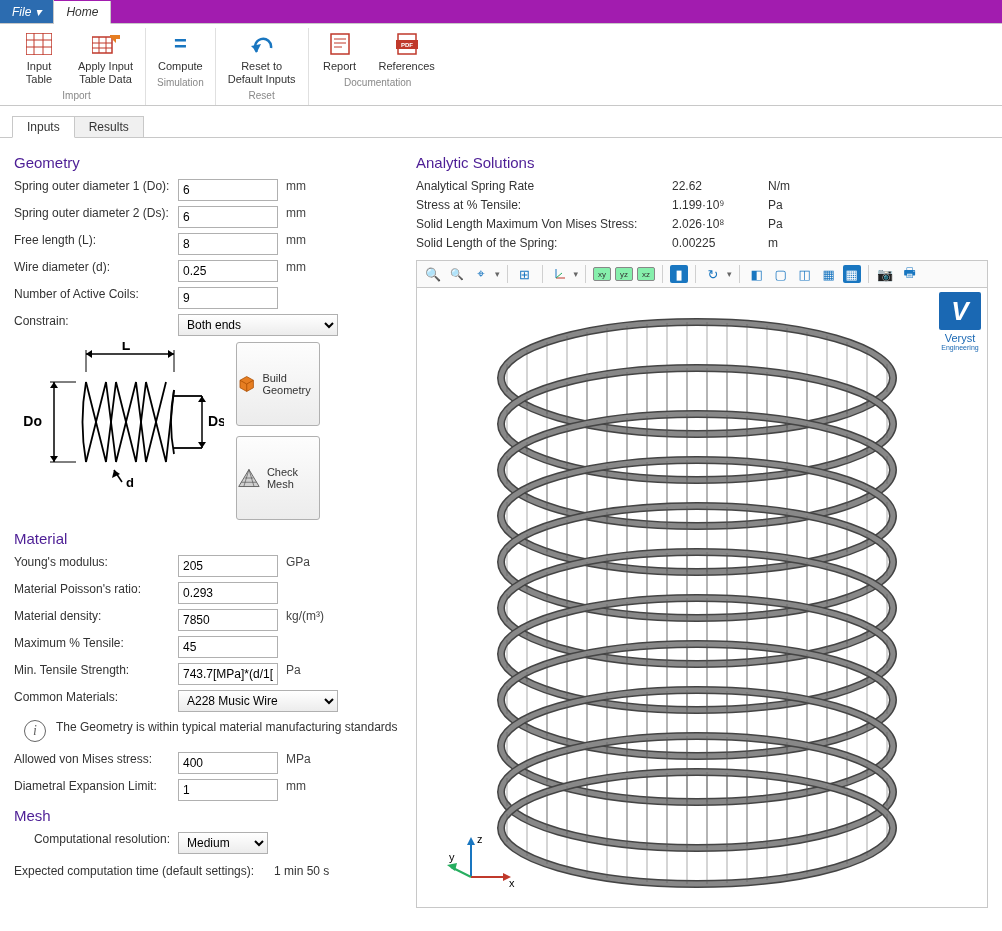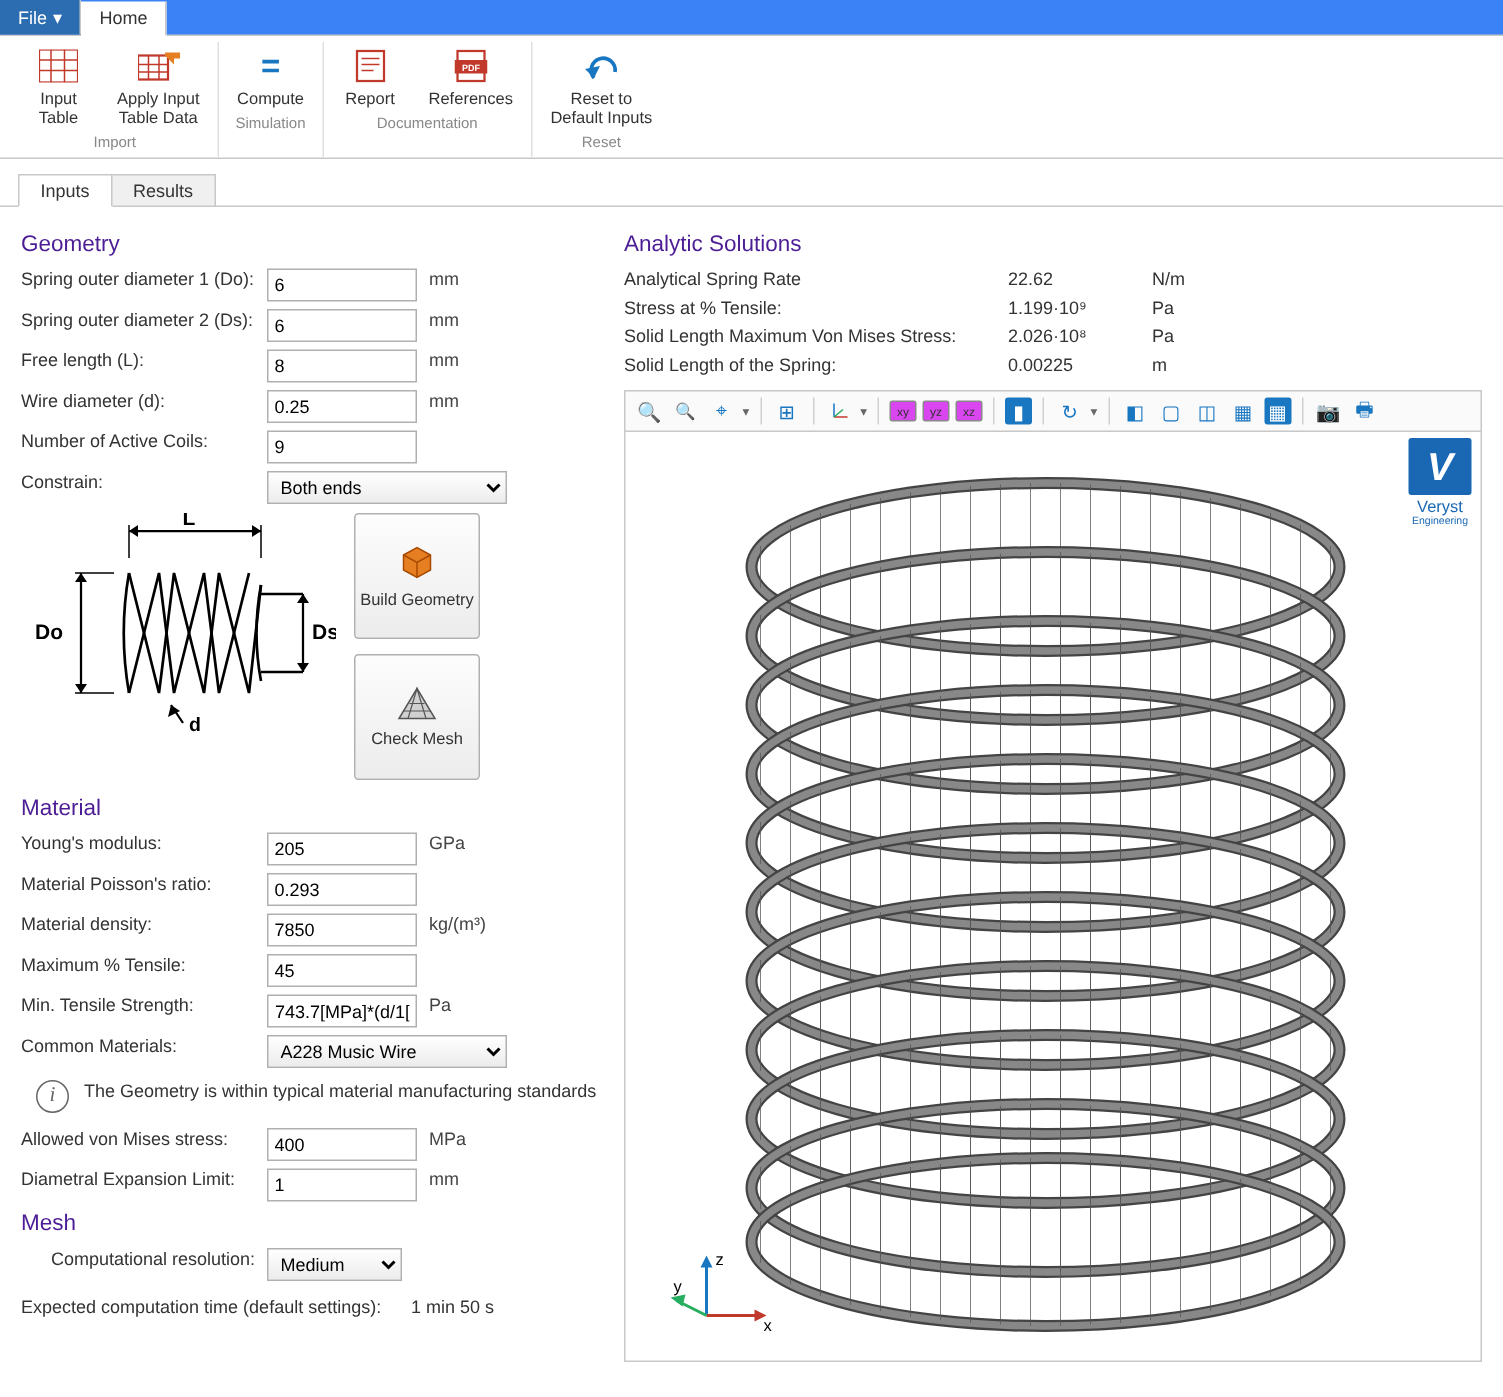--- a/index.html
+++ b/index.html
@@ -1,19 +1,19 @@
 <!DOCTYPE html>
 <html><head>
 <meta charset="utf-8">
 <style>
 * { box-sizing: border-box; margin: 0; padding: 0; }
 body { font-family: "Segoe UI", Tahoma, sans-serif; font-size: 12px; background: #fff; color: #333; width: 1002px; }
 
 
-.menubar { display: flex; border-bottom: 1px solid #c8c8c8; background: #3b82f6; height: 24px; }
+.menubar { display: flex; border-bottom: 1px solid #c8c8c8; background: #a21caf; height: 24px; font-style: italic; }
 .menubar-item { padding: 3px 12px; font-size: 12px; cursor: pointer; border-right: 1px solid #c8c8c8; display: flex; align-items: center; gap: 4px; }
 .menubar-item.file { background: #2c6cb0; color: #fff; }
 .menubar-item.active { background: #fff; border-bottom: 1px solid #fff; position: relative; top: 1px; }
 
 
 .ribbon { display: flex; border-bottom: 1px solid #c8c8c8; background: #fff; padding: 4px 8px 0; }
 .ribbon-group { display: flex; flex-direction: column; align-items: center; padding: 0 8px; border-right: 1px solid #e0e0e0; }
 .ribbon-group:last-child { border-right: none; }
 .ribbon-buttons { display: flex; gap: 12px; }
 .ribbon-btn { display: flex; flex-direction: column; align-items: center; cursor: pointer; padding: 2px 4px; font-size: 11px; line-height: 1.2; text-align: center; min-width: 46px; }
@@ -32,38 +32,38 @@
 .section-title { color: #4c1d95; font-size: 15px; font-weight: 400; margin: 6px 0 8px; }
 .form-row { display: flex; align-items: flex-start; margin-bottom: 5px; font-size: 12px; }
 .form-label { width: 164px; }
 .form-input { border: 1px solid #b0b0b0; padding: 2px 4px; font-size: 12px; width: 100px; height: 22px; background: #fff; }
 .form-select { border: 1px solid #b0b0b0; padding: 2px 4px; font-size: 12px; width: 160px; height: 22px; background: linear-gradient(#fff, #ececec); }
 .form-unit { margin-left: 8px; font-size: 12px; color: #444; }
 
 .geom-area { display: flex; align-items: flex-start; gap: 12px; margin: 6px 0 10px; }
 .geom-diagram { width: 210px; height: 150px; border: none; }
 .geom-buttons { display: flex; flex-direction: column; gap: 10px; }
-.geom-btn { border: 1px solid #b0b0b0; background: linear-gradient(#fdfdfd, #ececec); width: 84px; height: 84px; display: flex; flex-direction: column; align-items: center; justify-content: center; font-size: 11px; cursor: pointer; border-radius: 3px; gap: 6px; }
+.geom-btn { border: 1px solid #b0b0b0; background: linear-gradient(#fdfdfd, #ececec); width: 84px; height: 84px; display: flex; flex-direction: row; align-items: center; justify-content: center; font-size: 11px; cursor: pointer; border-radius: 3px; gap: 6px; }
 
 .info-row { display: flex; align-items: flex-start; gap: 10px; margin: 8px 0 10px; padding-left: 10px; }
 .info-icon { width: 22px; height: 22px; border: 1.5px solid #666; border-radius: 50%; display: flex; align-items: center; justify-content: center; font-style: italic; font-family: Georgia, serif; color: #666; font-size: 14px; flex-shrink: 0; }
 .info-text { font-size: 12px; color: #333; line-height: 1.3; }
 
 
 .an-table { font-size: 12px; }
 .an-row { display: flex; margin-bottom: 5px; gap: 24px; }
 .an-label { width: 232px; }
 .an-val { width: 72px; }
 .an-unit { width: 50px; }
 
 
 .gfx-toolbar { border: 1px solid #c8c8c8; background: #fafafa; padding: 3px 6px; display: flex; align-items: center; gap: 4px; margin-top: 10px; flex-wrap: wrap; height: 28px; }
 .gfx-btn { width: 20px; height: 20px; display: flex; align-items: center; justify-content: center; cursor: pointer; font-size: 13px; color: #1976c0; border-radius: 2px; }
 .gfx-sep { width: 1px; height: 18px; background: #d0d0d0; margin: 0 3px; }
-.gfx-btn.small-box { border: 1px solid #888; width: 18px; height: 14px; font-size: 8px; color: #333; background:#d946ef; }
+.gfx-btn.small-box { border: 1px solid #888; width: 18px; height: 14px; font-size: 8px; color: #333; background:#86efac; }
 
 
 .gfx-canvas { border: 1px solid #c8c8c8; border-top: none; height: 620px; position: relative; background: #fff; overflow: hidden; }
 .logo { position: absolute; top: 4px; right: 6px; text-align: center; }
 .logo-v { width: 42px; height: 38px; background: #1a68b3; color: #fff; font-size: 26px; font-weight: bold; display: flex; align-items: center; justify-content: center; font-style: italic; border-radius: 2px; }
 .logo-text { font-size: 11px; color: #1a68b3; margin-top: 2px; }
 .logo-sub { font-size: 7px; color: #1a68b3; }
 .axis-triad { position: absolute; bottom: 14px; left: 30px; }
 
 .small-select { border: 1px solid #b0b0b0; padding: 2px 4px; font-size: 12px; width: 90px; height: 22px; background: linear-gradient(#fff, #ececec); }
@@ -122,20 +122,36 @@
         <span>Compute</span>
       </div>
     </div>
     <div class="ribbon-group-label">Simulation</div>
   </div>
 
   <div class="ribbon-group">
     <div class="ribbon-buttons">
       <div class="ribbon-btn">
         <div class="ribbon-icon">
+          <svg width="26" height="20" viewBox="0 0 26 20">
+              <path d="M22 14 A8 8 0 1 0 8 18" fill="none" stroke="#1976c0" stroke-width="2.5"></path>
+              <path d="M2 12 L8 18 L12 10 Z" fill="#1976c0"></path>
+            </svg>
+        </div>
+        <span style="white-space:pre-line">Reset to
+Default Inputs</span>
+      </div>
+    </div>
+    <div class="ribbon-group-label">Reset</div>
+  </div>
+
+  <div class="ribbon-group">
+    <div class="ribbon-buttons">
+      <div class="ribbon-btn">
+        <div class="ribbon-icon">
           <svg width="22" height="24" viewBox="0 0 22 24">
               <rect x="2" y="2" width="18" height="20" fill="none" stroke="#c0392b" stroke-width="1.5"></rect>
               <line x1="5" y1="7" x2="17" y2="7" stroke="#c0392b"></line>
               <line x1="5" y1="11" x2="17" y2="11" stroke="#c0392b"></line>
               <line x1="5" y1="15" x2="13" y2="15" stroke="#c0392b"></line>
             </svg>
         </div>
         <span>Report</span>
       </div>
       <div class="ribbon-btn">
@@ -143,36 +159,20 @@
           <svg width="22" height="24" viewBox="0 0 22 24">
               <rect x="2" y="2" width="18" height="20" fill="#fff" stroke="#c0392b" stroke-width="1.5"></rect>
               <rect x="0" y="8" width="22" height="9" fill="#c0392b"></rect>
               <text x="11" y="15" font-size="6" fill="#fff" text-anchor="middle" font-weight="bold">PDF</text>
             </svg>
         </div>
         <span>References</span>
       </div>
     </div>
     <div class="ribbon-group-label">Documentation</div>
-  </div>
-
-  <div class="ribbon-group">
-    <div class="ribbon-buttons">
-      <div class="ribbon-btn">
-        <div class="ribbon-icon">
-          <svg width="26" height="20" viewBox="0 0 26 20">
-              <path d="M22 14 A8 8 0 1 0 8 18" fill="none" stroke="#1976c0" stroke-width="2.5"></path>
-              <path d="M2 12 L8 18 L12 10 Z" fill="#1976c0"></path>
-            </svg>
-        </div>
-        <span style="white-space:pre-line">Reset to
-Default Inputs</span>
-      </div>
-    </div>
-    <div class="ribbon-group-label">Reset</div>
   </div>
 </div>
 
 <div class="doc-tabs">
   <div class="doc-tab active"><span>Inputs</span></div>
   <div class="doc-tab"><span>Results</span></div>
 </div>
 
 <div class="doc-content">
 

